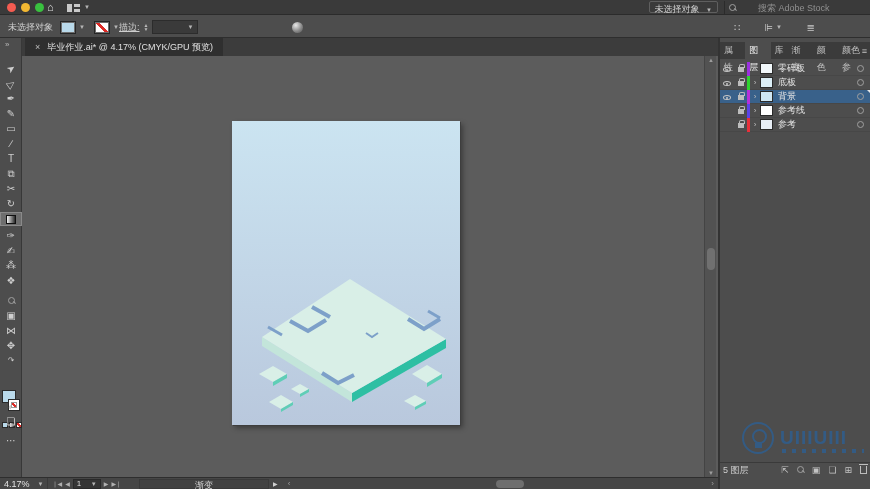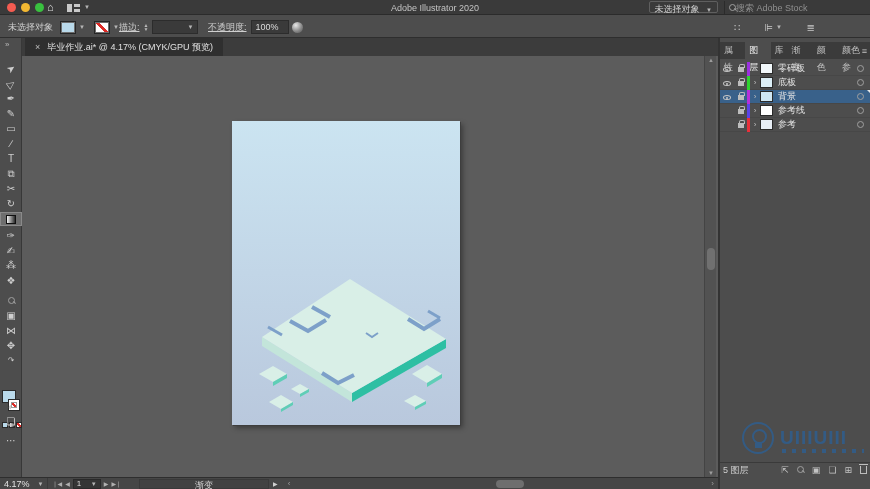--- a/index.html
+++ b/index.html
@@ -28,21 +28,21 @@
                    border:1px solid #5f5f5f; border-radius:2px; color:#cfcfcf; }
   .workspace-btn .chev { margin-left:4px; }
   .stock-search { position:absolute; right:2px; top:1px; width:144px; height:13px;
                   border-left:1px solid #2b2b2b; display:flex; align-items:center; padding-left:4px; }
   .mag-icon { position:relative; display:inline-block; width:7px; height:7px; }
   .mag-icon::before { content:""; position:absolute; left:0; top:0; width:5px; height:5px;
                       border:1px solid #9f9f9f; border-radius:50%; }
   .mag-icon::after { content:""; position:absolute; left:5px; top:5px; width:3px; height:1px;
                      background:#9f9f9f; transform:rotate(45deg); }
   .stock-search input { background:transparent; border:none; outline:none; color:#9a9a9a;
-                        font-size:9px; margin-left:0; width:110px; font-family:inherit; }
+                        font-size:9px; margin-left:22px; width:110px; font-family:inherit; }
   .stock-search input::placeholder { color:#8f8f8f; }
 
   
   .controlbar { position:absolute; left:0; top:16px; width:870px; height:22px; background:#4d4d4d;
                 border-bottom:1px solid #2e2e2e; }
   .cb { position:absolute; top:0; height:22px; display:flex; align-items:center;text-align:center; }
   .label { color:#cfcfcf; }
   .swatch { width:16px; height:13px; border:1px solid #262626; box-shadow:0 0 0 1px #6d6d6d inset; }
   .none-slash { background-image:linear-gradient(45deg, transparent 42%, #dd2a26 42%, #dd2a26 58%, transparent 58%); background-color:#fff; }
   .field { background:#3a3a3a; border:1px solid #2c2c2c; height:14px; display:flex; align-items:center;
@@ -167,21 +167,20 @@
     <span class="tl red"></span>
     <span class="tl yellow"></span>
     <span class="tl green"></span>
     <span class="home-icon">⌂</span>
     <span class="arrange-icon">
         <i></i>
         <i></i>
         <i></i>
       </span>
     <span class="chev tb-chev">▼</span>
-    <div class="app-title">Adobe Illustrator 2020</div>
     <div class="workspace-btn">
       <span>未选择对象</span>
       <span class="chev">▼</span>
     </div>
     <div class="stock-search">
       <span class="mag-icon"></span>
       <input type="text" placeholder="搜索 Adobe Stock" style="">
     </div>
   </div>
 
@@ -195,27 +194,20 @@
     </div>
     <div class="cb" style="left:119px; gap:4px">
       <span class="label" style="text-decoration:underline">描边:</span>
       <span class="stepper">
           <span>▲</span>
           <span>▼</span>
         </span>
       <span class="field" style="width:46px; justify-content:flex-end">
         <span class="chev">▼</span>
       </span>
-    </div>
-    <div class="cb" style="left:208px; gap:4px">
-      <span class="label" style="text-decoration:underline">不透明度:</span>
-      <span class="field" style="width:38px">
-        <span>100%</span>
-      </span>
-      <span class="chev" style="font-size:8px">›</span>
     </div>
     <div class="cb" style="left:292px">
       <span class="sphere-icon"></span>
     </div>
     <div class="cb" style="right:130px">
         <span class="cb-right-icon">∷</span>
       </div>
     <div class="cb" style="right:88px; gap:3px">
       <span class="cb-right-icon">⊫</span>
         <span class="chev">▼</span>

